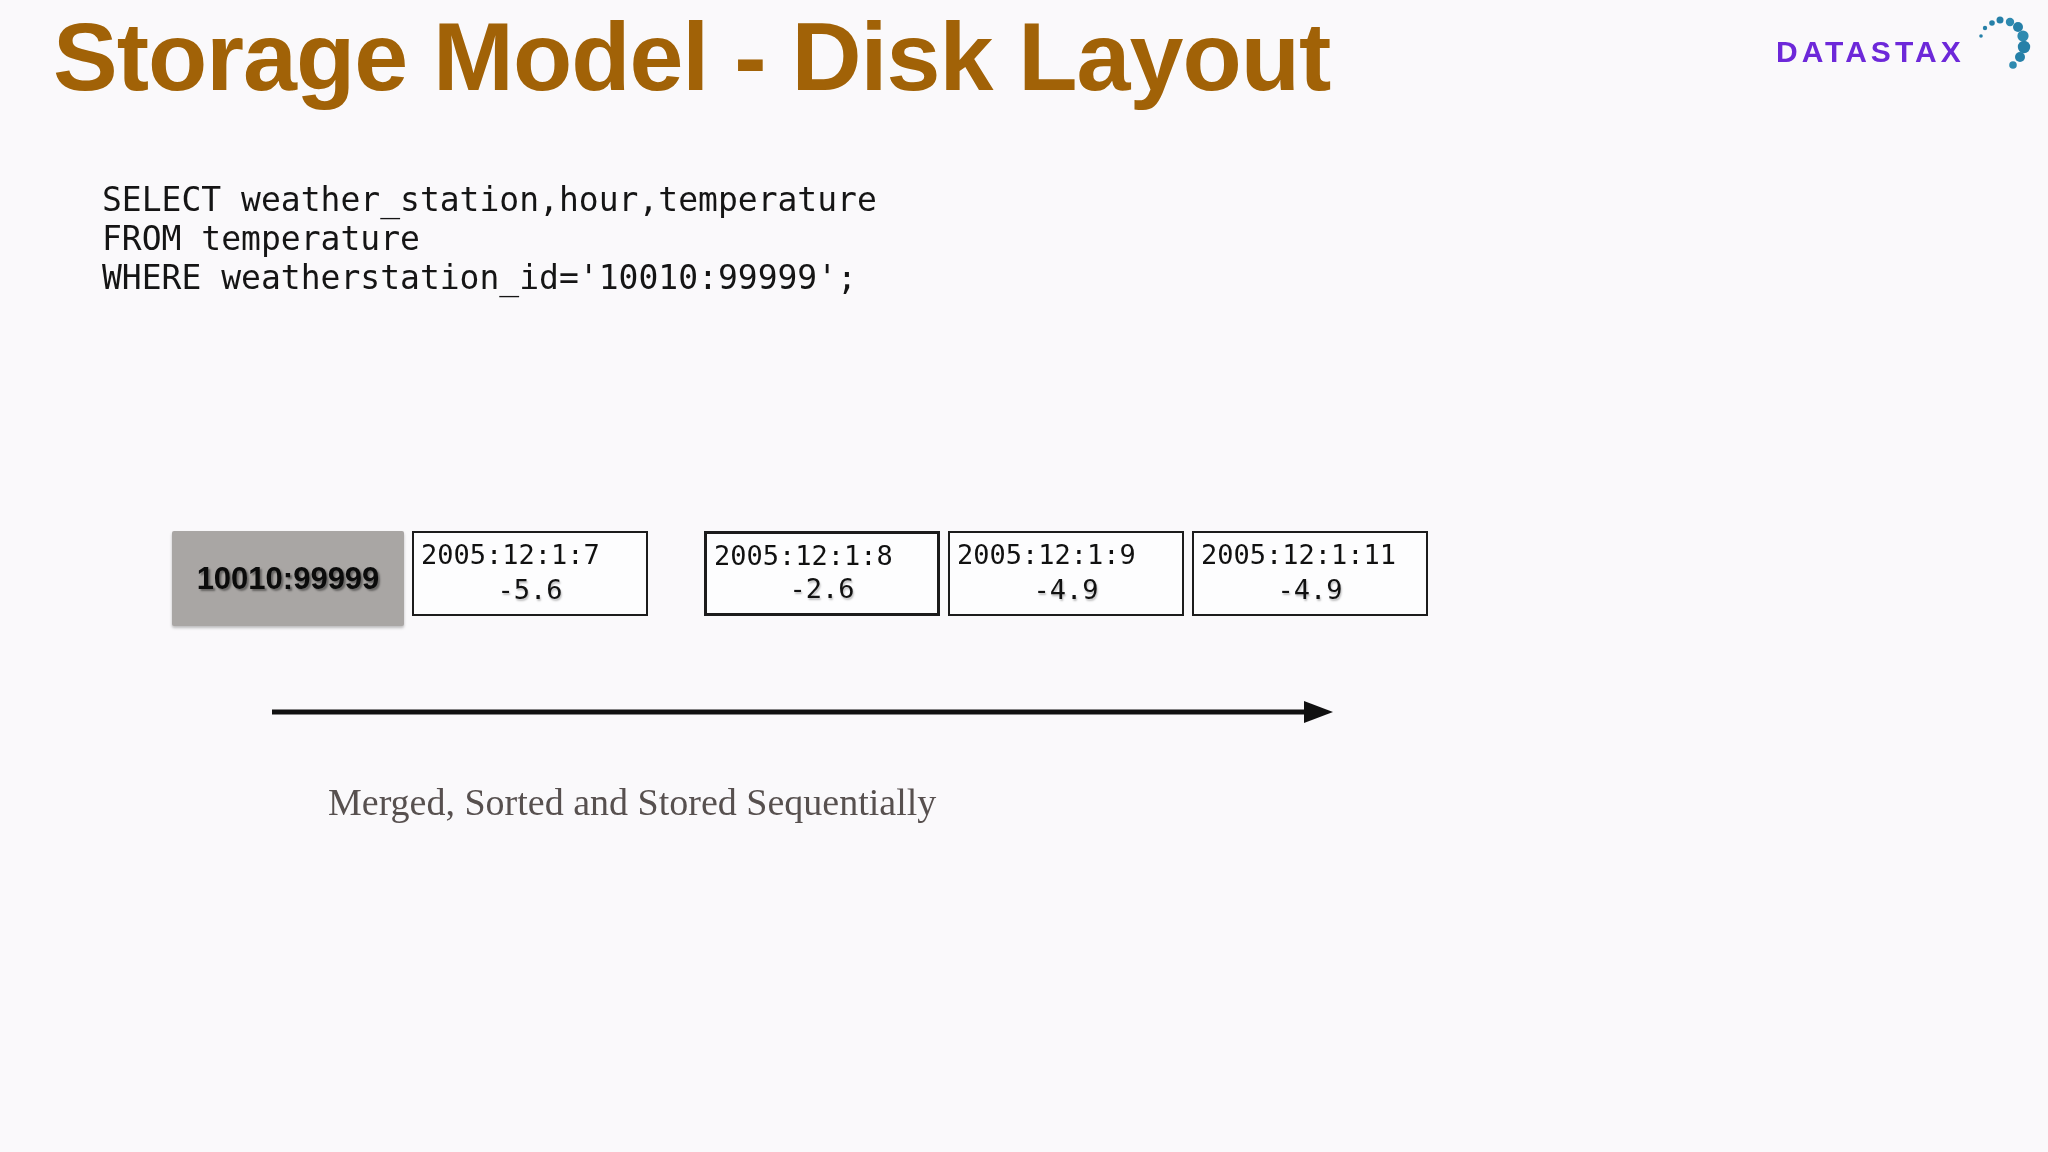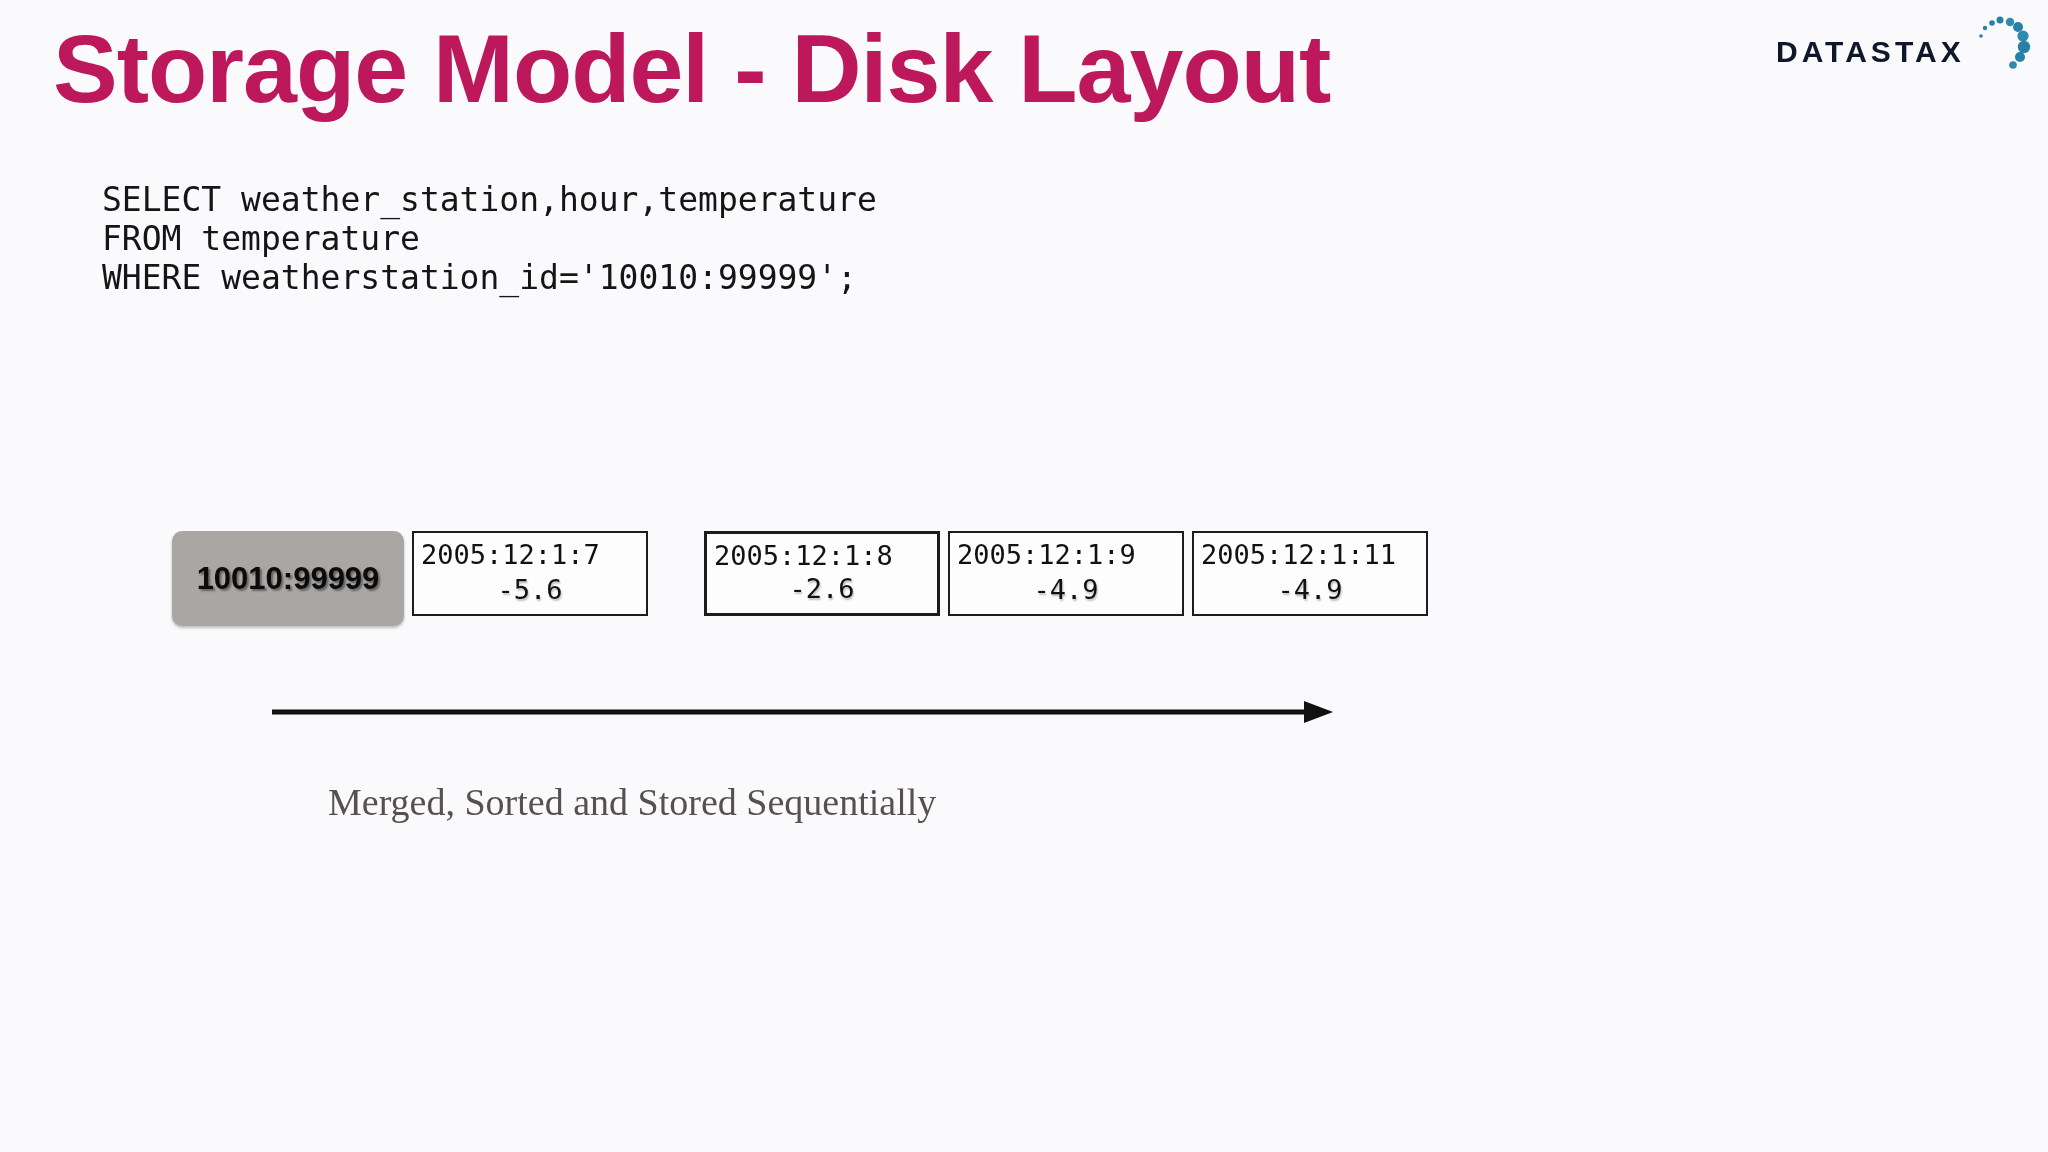--- a/index.html
+++ b/index.html
@@ -10,39 +10,39 @@
     position: relative;
     overflow: hidden;
   }
   #slide {
     position: absolute; inset: 0;
     background: #faf9fb;
   }
   
   .title {
     position: absolute;
-    left: 53px; top: 14px;
+    left: 53px; top: 2px;
     font-size: 97px;
     line-height: 110px;
     font-weight: 700;
     letter-spacing: -1px;
-    color: #be185d;
+    color: #a16207;
     white-space: nowrap;
   }
   
   .logo {
     position: absolute;
     left: 1776px; top: 36px;
     height: 40px;
   }
   .logo-text {
     font-size: 30px;
     font-weight: 700;
     letter-spacing: 4px;
-    color: #0f172a;
+    color: #6d28d9;
     line-height: 32px;
     white-space: nowrap;
   }
   .logo-dots {
     position: absolute;
     left: 189px; top: -26px;
   }
   
   .query {
     position: absolute;
@@ -57,21 +57,21 @@
   .disk-row {
     position: absolute;
     left: 172px; top: 531px;
     display: flex;
     gap: 8px;
     height: 95px;
   }
   .pkey {
     width: 232px; height: 95px;
     background: #a9a6a4;
-    border-radius: 10px;
+    border-radius: 2px;
     box-shadow: 0 2px 3px rgba(0,0,0,0.25);
     display: flex;
     align-items: center;
     justify-content: center;
   }
   .pkey-label {
     font-size: 31px;
     font-weight: 700;
     color: #0b0b0b;
     letter-spacing: 0px;

